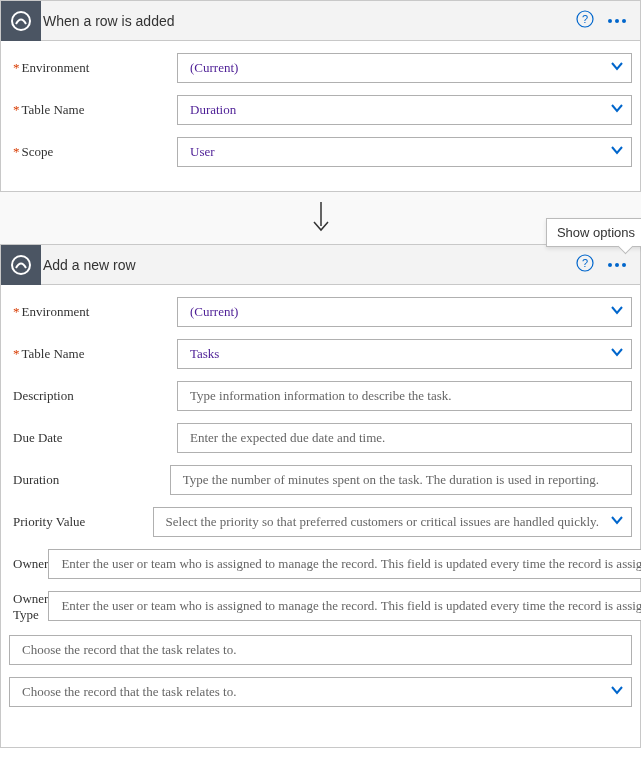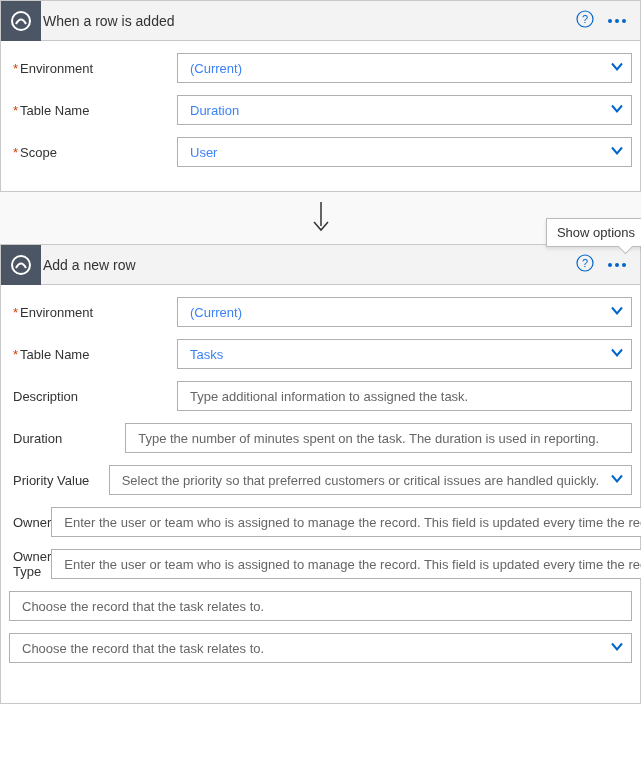--- a/index.html
+++ b/index.html
@@ -7,26 +7,26 @@
 .card { border: 1px solid #c8c8c8; background: #fff; }
 .card-header { display: flex; align-items: center; background: #f3f3f3; border-bottom: 1px solid #c8c8c8; height: 40px; }
 .card-icon { width: 40px; height: 40px; background: #4b5563; display: flex; align-items: center; justify-content: center; flex-shrink: 0; }
 .card-icon svg { width: 24px; height: 24px; }
 .card-title { flex: 1; padding: 0 2px; font-size: 14px; color: #333; }
 .card-actions { display: flex; align-items: center; gap: 14px; padding: 0 14px; }
 .help-icon { color: #0066cc; cursor: pointer; }
 .more-icon { color: #0066cc; cursor: pointer; display: flex; gap: 3px; }
 .more-icon span { width: 4px; height: 4px; border-radius: 50%; background: #0066cc; }
 .card-body { padding: 12px 8px 14px 8px; }
-.field-row { display: flex; align-items: center; margin: 0 0 12px 0; }
+.field-row { display: flex; margin: 0 0 12px 0; font-family: Liberation Serif, serif; }
 .field-row:last-child { margin-bottom: 10px; }
 .field-label { width: 168px; padding-left: 4px; font-size: 13px; color: #333; display: flex; align-items: center; }
 .required::before { content: "*"; color: #d83b01; margin-right: 2px; }
 .field-input { flex: 1; position: relative; }
-.input-box { width: 100%; height: 30px; border: 1px solid #b0b0b0; background: #fff; padding: 0 32px 0 12px; font-size: 13px; color: #3b82f6; font-family: inherit; text-overflow: ellipsis; overflow: hidden; white-space: nowrap; display: flex; align-items: center; }
+.input-box { width: 100%; height: 30px; border: 1px solid #b0b0b0; background: #fff; padding: 0 32px 0 12px; font-size: 13px; color: #4c1d95; font-family: inherit; text-overflow: ellipsis; overflow: hidden; white-space: nowrap; display: flex; align-items: center; }
 .input-box.placeholder { color: #666; }
 .chevron { position: absolute; right: 8px; top: 50%; transform: translateY(-50%); pointer-events: none; }
 .chevron svg { width: 14px; height: 14px; stroke: #0066cc; stroke-width: 2; fill: none; }
 .arrow-container { display: flex; justify-content: center; padding: 10px 0; background: #f9f9f9; }
 .arrow-container svg { width: 28px; height: 32px; }
 .advanced-link { display: flex; align-items: center; gap: 8px; color: #0066cc; font-size: 13px; padding: 10px 0 4px 4px; cursor: pointer; }
 .tooltip { position: absolute; top: -36px; right: -6px; background: #fff; border: 1px solid #bbb; padding: 6px 10px; font-size: 13px; color: #333; white-space: nowrap; box-shadow: 0 2px 4px rgba(0,0,0,0.1); z-index: 10; }
 .tooltip::after { content: ""; position: absolute; bottom: -6px; right: 14px; width: 10px; height: 10px; background: #fff; border-right: 1px solid #bbb; border-bottom: 1px solid #bbb; transform: rotate(45deg); }
 .actions-wrap { position: relative; }
 </style>
@@ -133,21 +133,27 @@
       <div class="field-input">
         <div class="input-box">Tasks</div>
         <span class="chevron"><svg viewBox="0 0 14 14">
               <polyline points="2,4 7,10 12,4"></polyline>
             </svg></span>
       </div>
     </div>
     <div class="field-row">
       <div class="field-label">Description</div>
       <div class="field-input">
-        <div class="input-box placeholder">Type additional information to assigned the task.</div>
+        <div class="input-box placeholder">Type information information to describe the task.</div>
+      </div>
+    </div>
+    <div class="field-row">
+      <div class="field-label">Due Date</div>
+      <div class="field-input">
+        <div class="input-box placeholder">Enter the expected due date and time.</div>
       </div>
     </div>
     <div class="field-row">
       <div class="field-label">Duration</div>
       <div class="field-input">
         <div class="input-box placeholder">Type the number of minutes spent on the task. The duration is used in reporting.</div>
       </div>
     </div>
     <div class="field-row">
       <div class="field-label">Priority Value</div>

